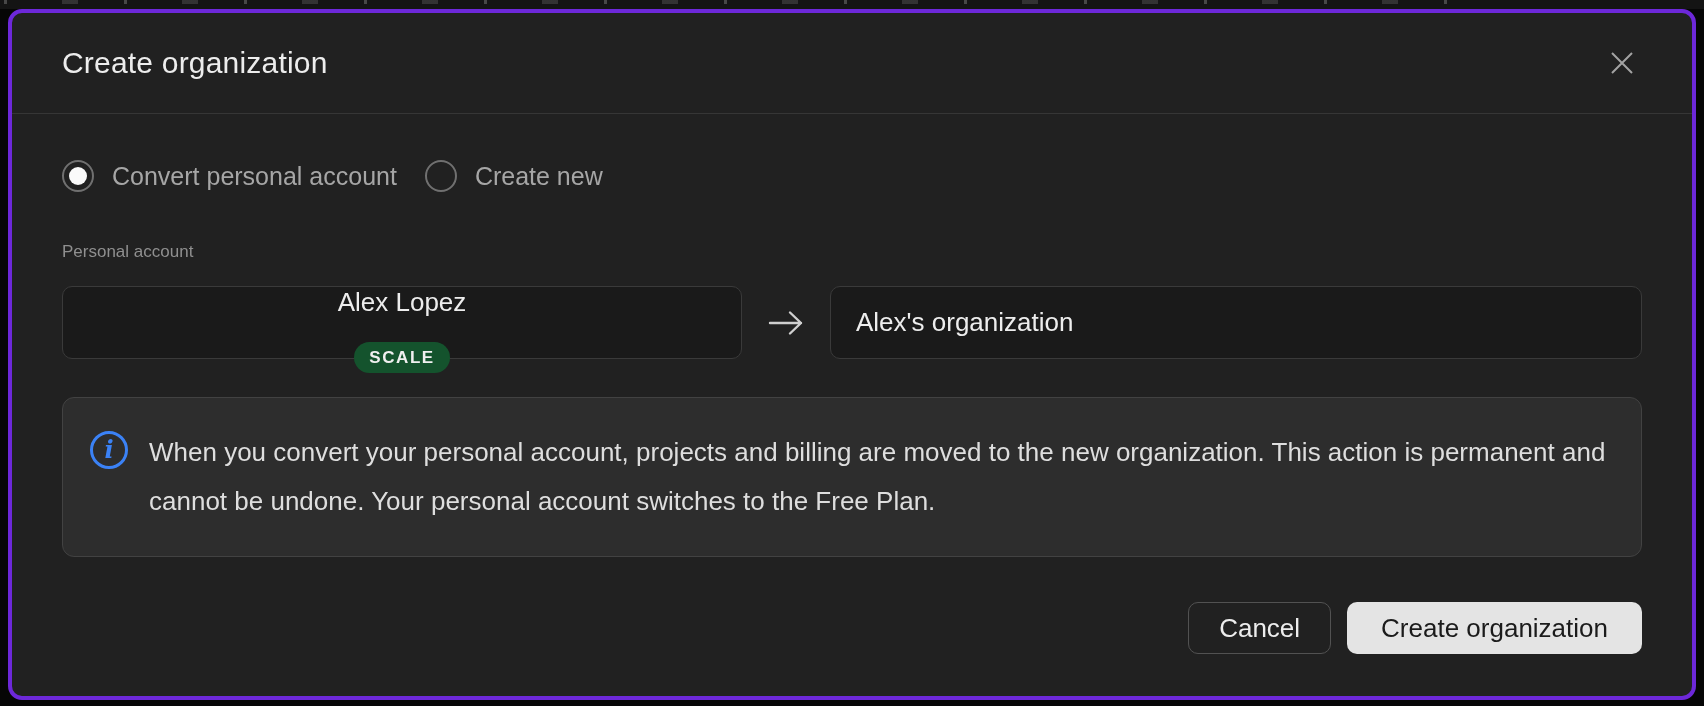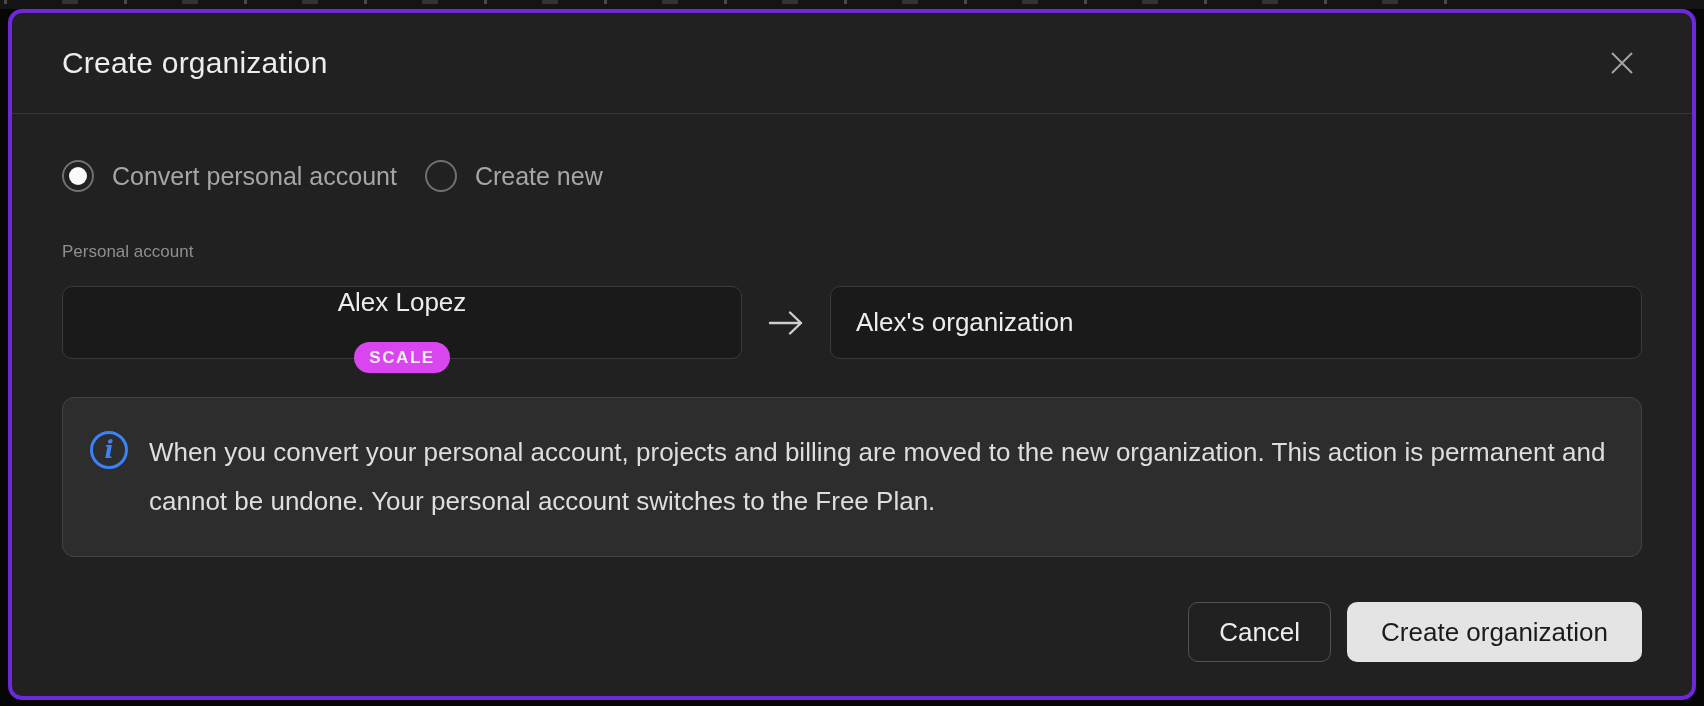--- a/index.html
+++ b/index.html
@@ -69,21 +69,21 @@
     border: 1px solid #3a3a3a;
     border-radius: 10px;
     display: flex; align-items: center; gap: 24px;
     padding: 0 25px;
     font-size: 26px; color: #ededed;
     font-family: "Liberation Sans", sans-serif;
     flex-direction: column;
   }
   .text-input { outline: none; }
   .badge {
-    background: #d946ef; color: #f0f0f0;
+    background: #14532d; color: #f0f0f0;
     font-size: 17px; font-weight: 600; letter-spacing: 1.6px;
     padding: 7px 15px; border-radius: 999px; line-height: 1;
   }
   .arrow-col { height: 73px; display: flex; align-items: center; justify-content: center; }
 
   
   .info-box {
     margin-top: 38px;
     background: #2d2d2d;
     border: 1px solid #424242;
@@ -97,21 +97,21 @@
     color: #3b82f6;
     display: flex; align-items: center; justify-content: center;
     font-family: "DejaVu Serif", serif; font-style: italic;
     font-size: 24px; font-weight: 600; line-height: 1;
   }
   .info-text { margin: 0; font-size: 26px; line-height: 49px; color: #dedede; }
 
   
   .footer { margin-top: 45px; display: flex; justify-content: flex-end; gap: 16px; }
   .btn {
-    height: 60px; border-radius: 10px; font-size: 26px; cursor: pointer;
+    height: 52px; border-radius: 10px; font-size: 26px; cursor: pointer;
     font-family: "Liberation Sans", sans-serif;
     display: flex; align-items: center; justify-content: center;
   }
   .btn-secondary { padding: 0 30px; background: transparent; border: 1px solid #525252; color: #ededed; }
   .btn-primary  { padding: 0 34px; background: #e4e4e4; border: none; color: #1b1b1b; font-weight: 500; }
 </style>
 </head>
 <body>
 
 <div class="backdrop">

